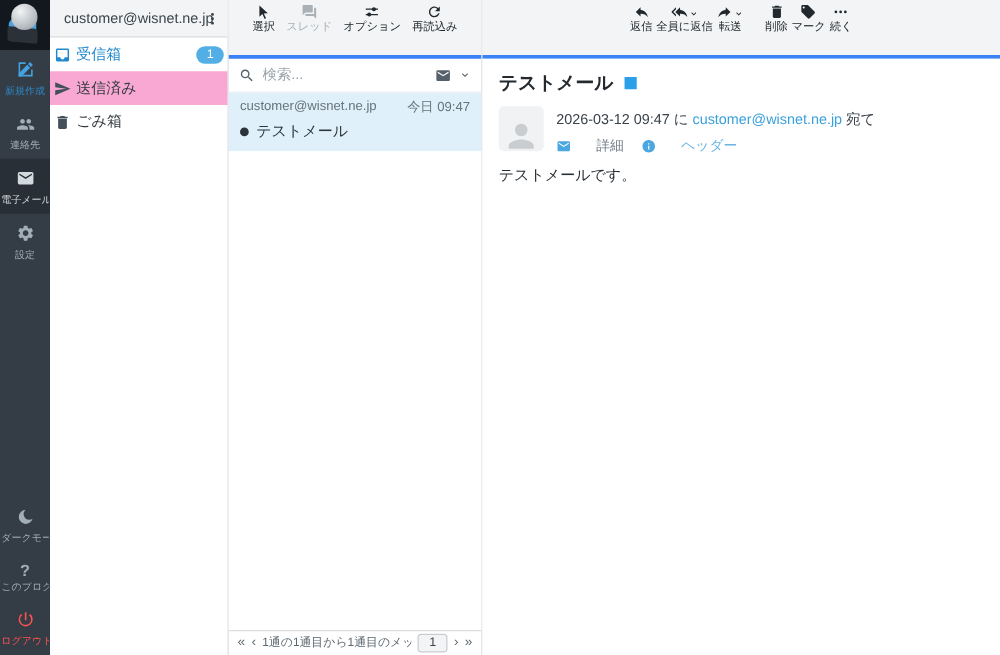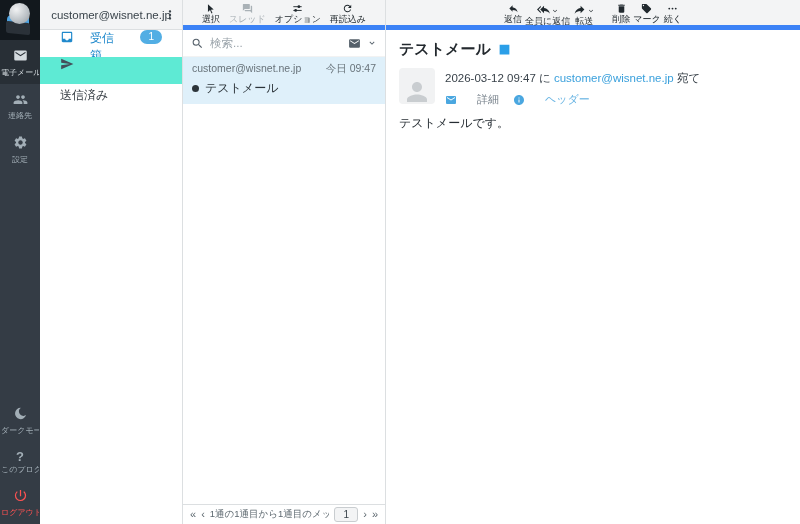--- a/index.html
+++ b/index.html
@@ -22,30 +22,30 @@
   .task.selected { background:#282f36; color:#d3dade; }
   .task.logout { color:#ff5252; }
   .task .tlabel { max-width:38px; white-space:nowrap; overflow:hidden; }
   .spacer { flex:1; }
 
   
   .folders { width:143px; border-right:1px solid #dcdfe1; display:flex; flex-direction:column; flex-shrink:0; background:#fff; }
   .col-header { height:30px; background:#f3f4f5; border-bottom:1px solid #dcdfe1; display:flex; align-items:center;
                 justify-content:center; position:relative; font-size:11.5px; color:#3a444b; flex-shrink:0; }
   .kebab { position:absolute; right:3px; top:5px; width:18px; height:20px; display:flex; align-items:center; justify-content:center; cursor:pointer; color:#3a444b; }
-  .folder-row { height:27px; display:flex; align-items:flex-start; gap:16px; padding:0 20px; font-size:12px; color:#333b41; cursor:pointer; }
+  .folder-row { height:27px; display:flex; align-items:center; gap:4px; padding:0 3px; font-size:12px; color:#333b41; cursor:pointer; }
   .folder-row svg { width:14px; height:14px; flex-shrink:0; color:#43505b; }
   .folder-row.inbox { color:#2089cc; }
   .folder-row.inbox svg { color:#2089cc; }
-  .folder-row.hovered { background:#5eead4;flex-direction:column; }
+  .folder-row.hovered { background:#f9a8d4; }
   .badge { margin-left:auto; background:#52aee4; color:#fff; font-size:10px; line-height:14px; padding:0 8px; border-radius:8px; }
 
   
   .list { width:203px; border-right:1px solid #dcdfe1; display:flex; flex-direction:column; flex-shrink:0; }
-  .toolbar { height:30px; background:#f3f4f5; border-bottom:5px solid #3b82f6; display:flex; justify-content:center;
+  .toolbar { height:47px; background:#f3f4f5; border-bottom:3px solid #3b82f6; display:flex; justify-content:center;
              gap:9px; flex-shrink:0; }
   .tbtn { display:flex; flex-direction:column; align-items:center; justify-content:flex-start; gap:1px; padding-top:3px;
           font-size:9px; color:#21292e; cursor:pointer; line-height:1.1; }
   .tbtn svg { width:13px; height:13px; }
   .tbtn.disabled { color:#a9b1b6; }
   .icon-row { display:flex; align-items:flex-end; gap:1px; }
   .icon-row .chev { width:8px; height:8px; margin-bottom:1px; }
   .searchbar { height:27px; display:flex; align-items:center; gap:6px; padding:0 8px; border-bottom:1px solid #f2f2f2; flex-shrink:0; }
   .searchbar svg { width:13px; height:13px; color:#55606a; flex-shrink:0; }
   .searchbar input { border:none; outline:none; flex:1; min-width:0; font-size:11.5px; color:#39434a; background:transparent; font-family:inherit; }
@@ -88,33 +88,40 @@
 
 <div class="app">
 
   <div class="sidebar">
     <div class="logo">
       <div class="blue"></div>
       <div class="base"></div>
       <div class="ball"></div>
     </div>
 
+    <div class="task compose">
+      <span><svg viewBox="0 0 24 24" fill="currentColor">
+            <path d="M3 17.25V21h3.75L17.8 9.94l-3.75-3.75L3 17.25zM20.7 7.04c.39-.39.39-1.02 0-1.41l-2.34-2.34c-.39-.39-1.02-.39-1.41 0l-1.83 1.83 3.75 3.75 1.83-1.83z"></path>
+            <path d="M3 3h9v2H5v14h14v-7h2v9H3V3z"></path>
+          </svg></span>
+      <span class="tlabel">新規作成</span>
+    </div>
+
+    <div class="task">
+      <span><svg viewBox="0 0 24 24" fill="currentColor">
+            <path d="M16 11c1.66 0 3-1.34 3-3s-1.34-3-3-3-3 1.34-3 3 1.34 3 3 3zm-8 0c1.66 0 3-1.34 3-3S9.66 5 8 5 5 6.34 5 8s1.34 3 3 3zm0 2c-2.33 0-7 1.17-7 3.5V19h14v-2.5c0-2.33-4.67-3.5-7-3.5zm8 0c-.29 0-.62.02-.97.05 1.16.84 1.97 1.97 1.97 3.45V19h6v-2.5c0-2.33-4.67-3.5-7-3.5z"></path>
+          </svg></span>
+      <span class="tlabel">連絡先</span>
+    </div>
 
     <div class="task selected">
       <span><svg viewBox="0 0 24 24" fill="currentColor">
             <path d="M20 4H4a2 2 0 0 0-2 2v12a2 2 0 0 0 2 2h16a2 2 0 0 0 2-2V6a2 2 0 0 0-2-2zm0 4-8 5-8-5V6l8 5 8-5v2z"></path>
           </svg></span>
       <span class="tlabel">電子メール</span>
-    </div>
-
-    <div class="task">
-      <span><svg viewBox="0 0 24 24" fill="currentColor">
-            <path d="M16 11c1.66 0 3-1.34 3-3s-1.34-3-3-3-3 1.34-3 3 1.34 3 3 3zm-8 0c1.66 0 3-1.34 3-3S9.66 5 8 5 5 6.34 5 8s1.34 3 3 3zm0 2c-2.33 0-7 1.17-7 3.5V19h14v-2.5c0-2.33-4.67-3.5-7-3.5zm8 0c-.29 0-.62.02-.97.05 1.16.84 1.97 1.97 1.97 3.45V19h6v-2.5c0-2.33-4.67-3.5-7-3.5z"></path>
-          </svg></span>
-      <span class="tlabel">連絡先</span>
     </div>
 
     <div class="task">
       <span><svg viewBox="0 0 24 24" fill="currentColor">
             <path d="M19.14 12.94c.04-.3.06-.61.06-.94 0-.32-.02-.64-.07-.94l2.03-1.58c.18-.14.23-.41.12-.61l-1.92-3.32c-.12-.22-.37-.29-.59-.22l-2.39.96c-.5-.38-1.03-.7-1.62-.94l-.36-2.54c-.04-.24-.24-.41-.48-.41h-3.84c-.24 0-.43.17-.47.41l-.36 2.54c-.59.24-1.13.57-1.62.94l-2.39-.96c-.22-.08-.47 0-.59.22L2.74 8.87c-.12.21-.08.47.12.61l2.03 1.58c-.05.3-.09.63-.09.94s.02.64.07.94l-2.03 1.58c-.18.14-.23.41-.12.61l1.92 3.32c.12.22.37.29.59.22l2.39-.96c.5.38 1.03.7 1.62.94l.36 2.54c.05.24.24.41.48.41h3.84c.24 0 .44-.17.47-.41l.36-2.54c.59-.24 1.13-.56 1.62-.94l2.39.96c.22.08.47 0 .59-.22l1.92-3.32c.12-.22.07-.47-.12-.61l-2.01-1.58zM12 15.6c-1.98 0-3.6-1.62-3.6-3.6s1.62-3.6 3.6-3.6 3.6 1.62 3.6 3.6-1.62 3.6-3.6 3.6z"></path>
           </svg></span>
       <span class="tlabel">設定</span>
     </div>
 
     <div class="spacer"></div>
@@ -157,20 +164,26 @@
       <span class="badge">1</span>
     </div>
 
     <div class="folder-row hovered">
       <svg viewBox="0 0 24 24" fill="currentColor">
           <path d="M2.01 21 23 12 2.01 3 2 10l15 2-15 2z"></path>
         </svg>
       <span>送信済み</span>
     </div>
 
+    <div class="folder-row">
+      <svg viewBox="0 0 24 24" fill="currentColor">
+          <path d="M6 19c0 1.1.9 2 2 2h8c1.1 0 2-.9 2-2V7H6v12zM19 4h-3.5l-1-1h-5l-1 1H5v2h14V4z"></path>
+        </svg>
+      <span>ごみ箱</span>
+    </div>
   </div>
 
   <div class="list">
     <div class="toolbar">
       <div class="tbtn">
         <svg viewBox="0 0 24 24" fill="currentColor">
             <path d="M6.5 2.5 18.9 14l-5.9.5 3.3 7-2.1 1-3.2-7.2-4.5 4V2.5z"></path>
           </svg>
         <span>選択</span>
       </div>

